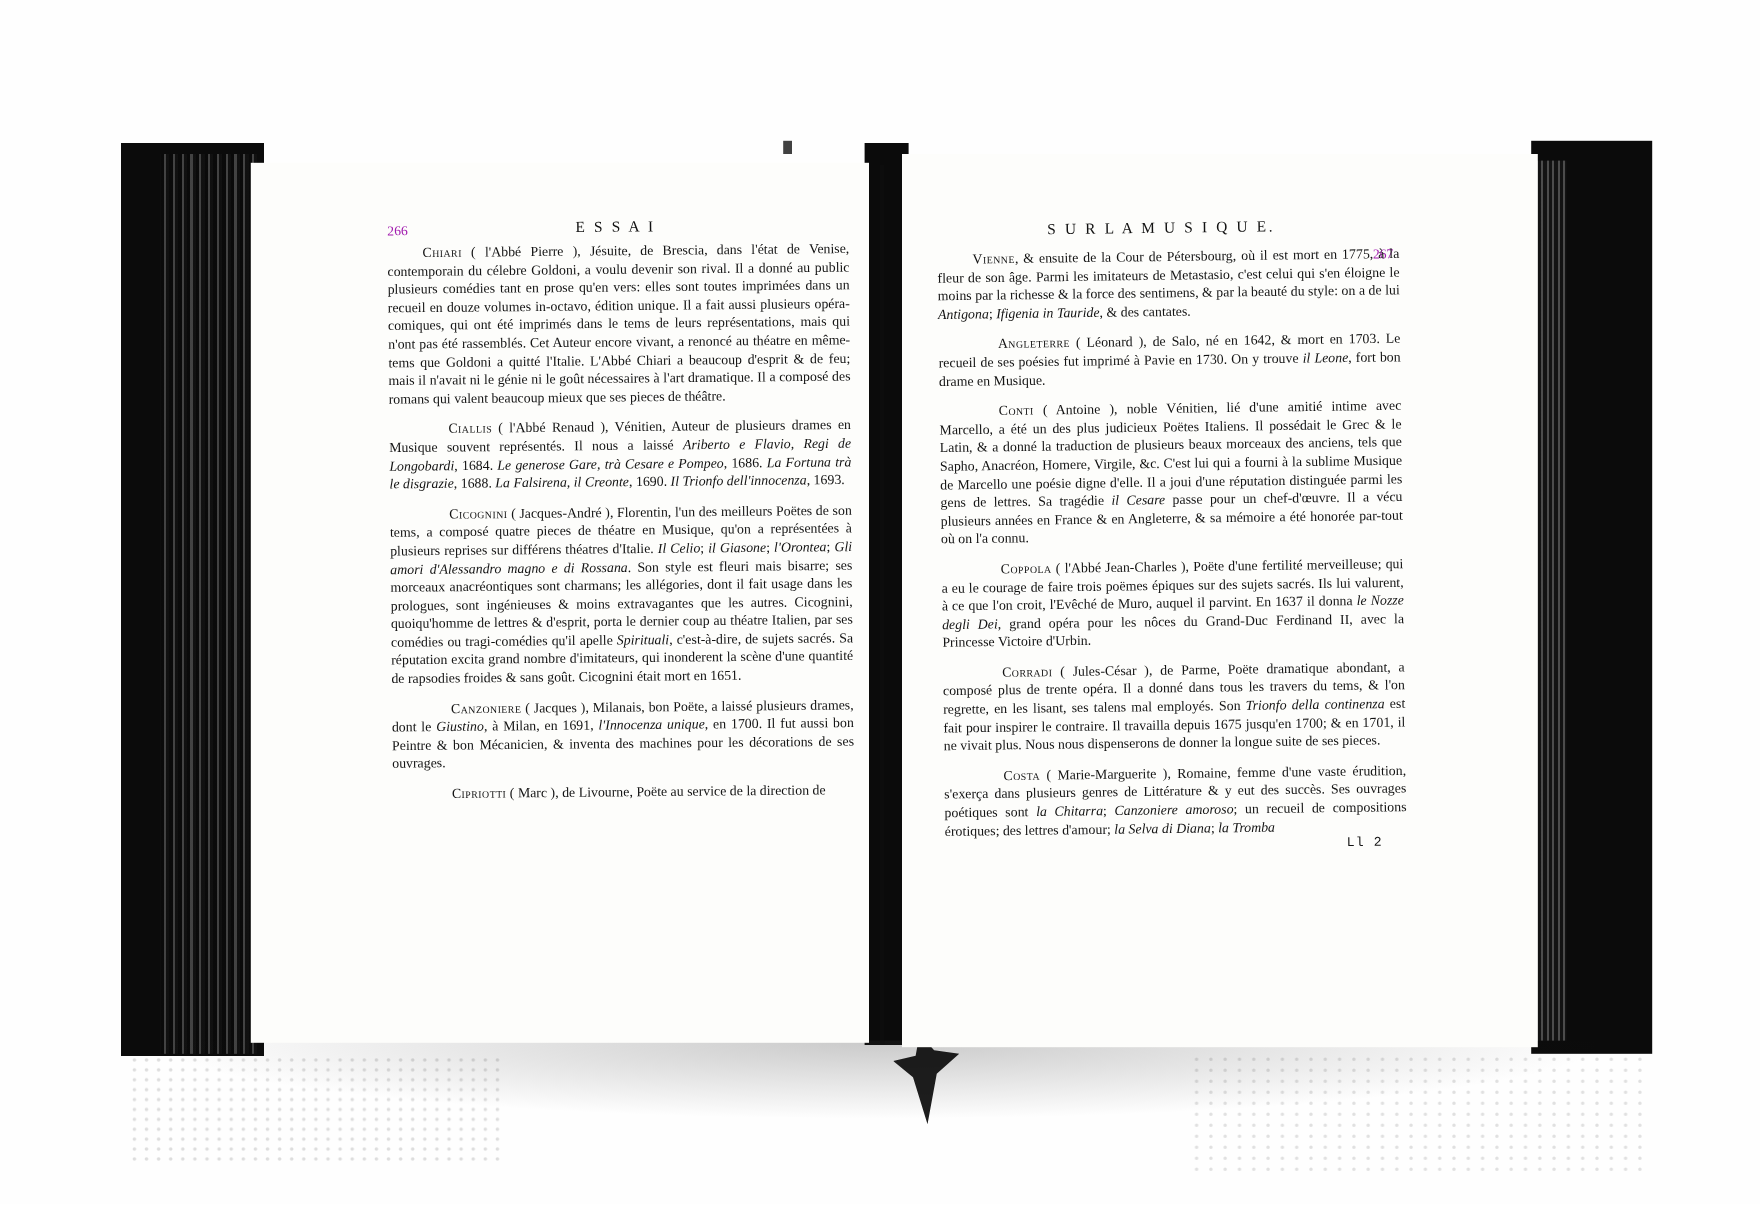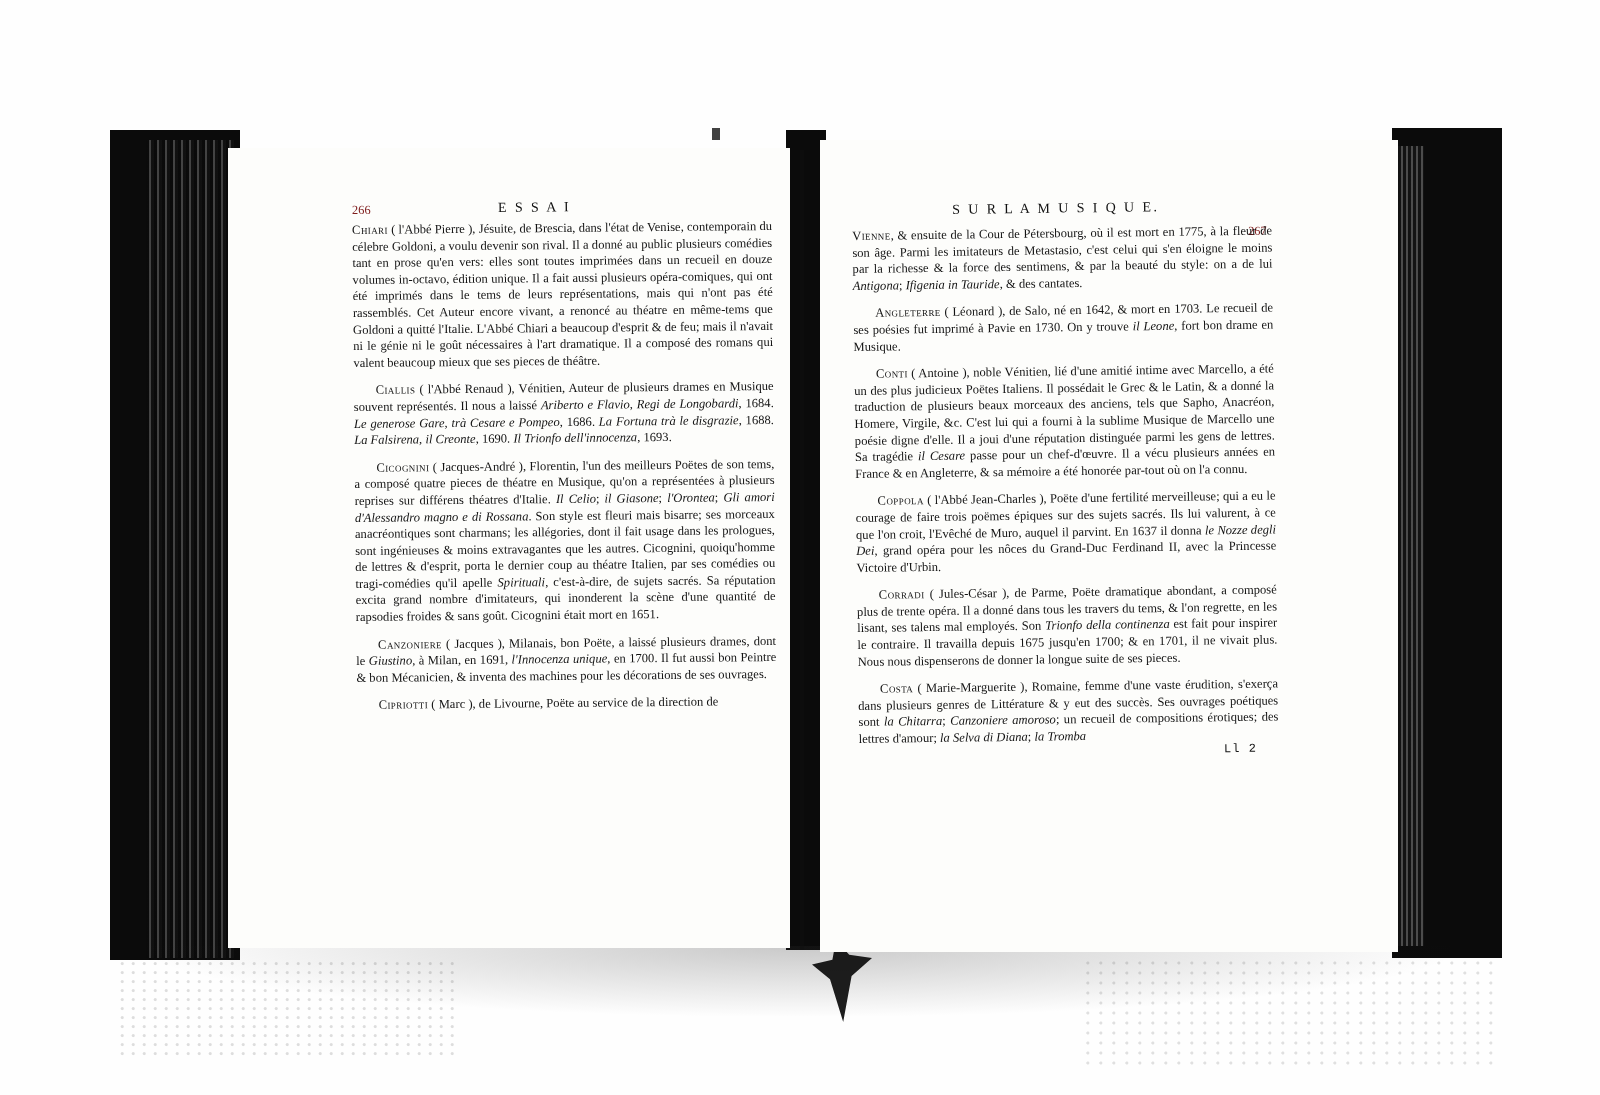--- a/index.html
+++ b/index.html
@@ -57,30 +57,30 @@
 
   .hdr {
     position: absolute;
     font-size: 14px;
     letter-spacing: 2.4px;
     color: #111;
   }
   .folio {
     position: absolute;
     font-size: 12.4px;
-    color: #7f1d1d;
+    color: #a21caf;
   }
-  #hdr-left   { left: 498px; top: 200px; }
+  #hdr-left   { left: 523px; top: 200px; }
   #folio-left { left: 352px; top: 203px; }
   #hdr-right  { left: 952px; top: 202px; }
   #folio-right{ left: 1248px; top: 224px; }
 
   .entry { margin: 0 0 11px 0; text-indent: 22px; }
   .entry:first-child { text-indent: 0; }
-  .sc { font-variant: small-caps; letter-spacing: 0.4px; }
+  .sc { font-variant: small-caps; letter-spacing: 0.4px; margin-left: 32px; }
   .it { font-style: italic; }
   .sig {
     position: absolute;
     right: 22px;
     bottom: -4px;
     font-size: 12px;
     letter-spacing: 1px;
     font-family: Liberation Mono, monospace;
   }
 

